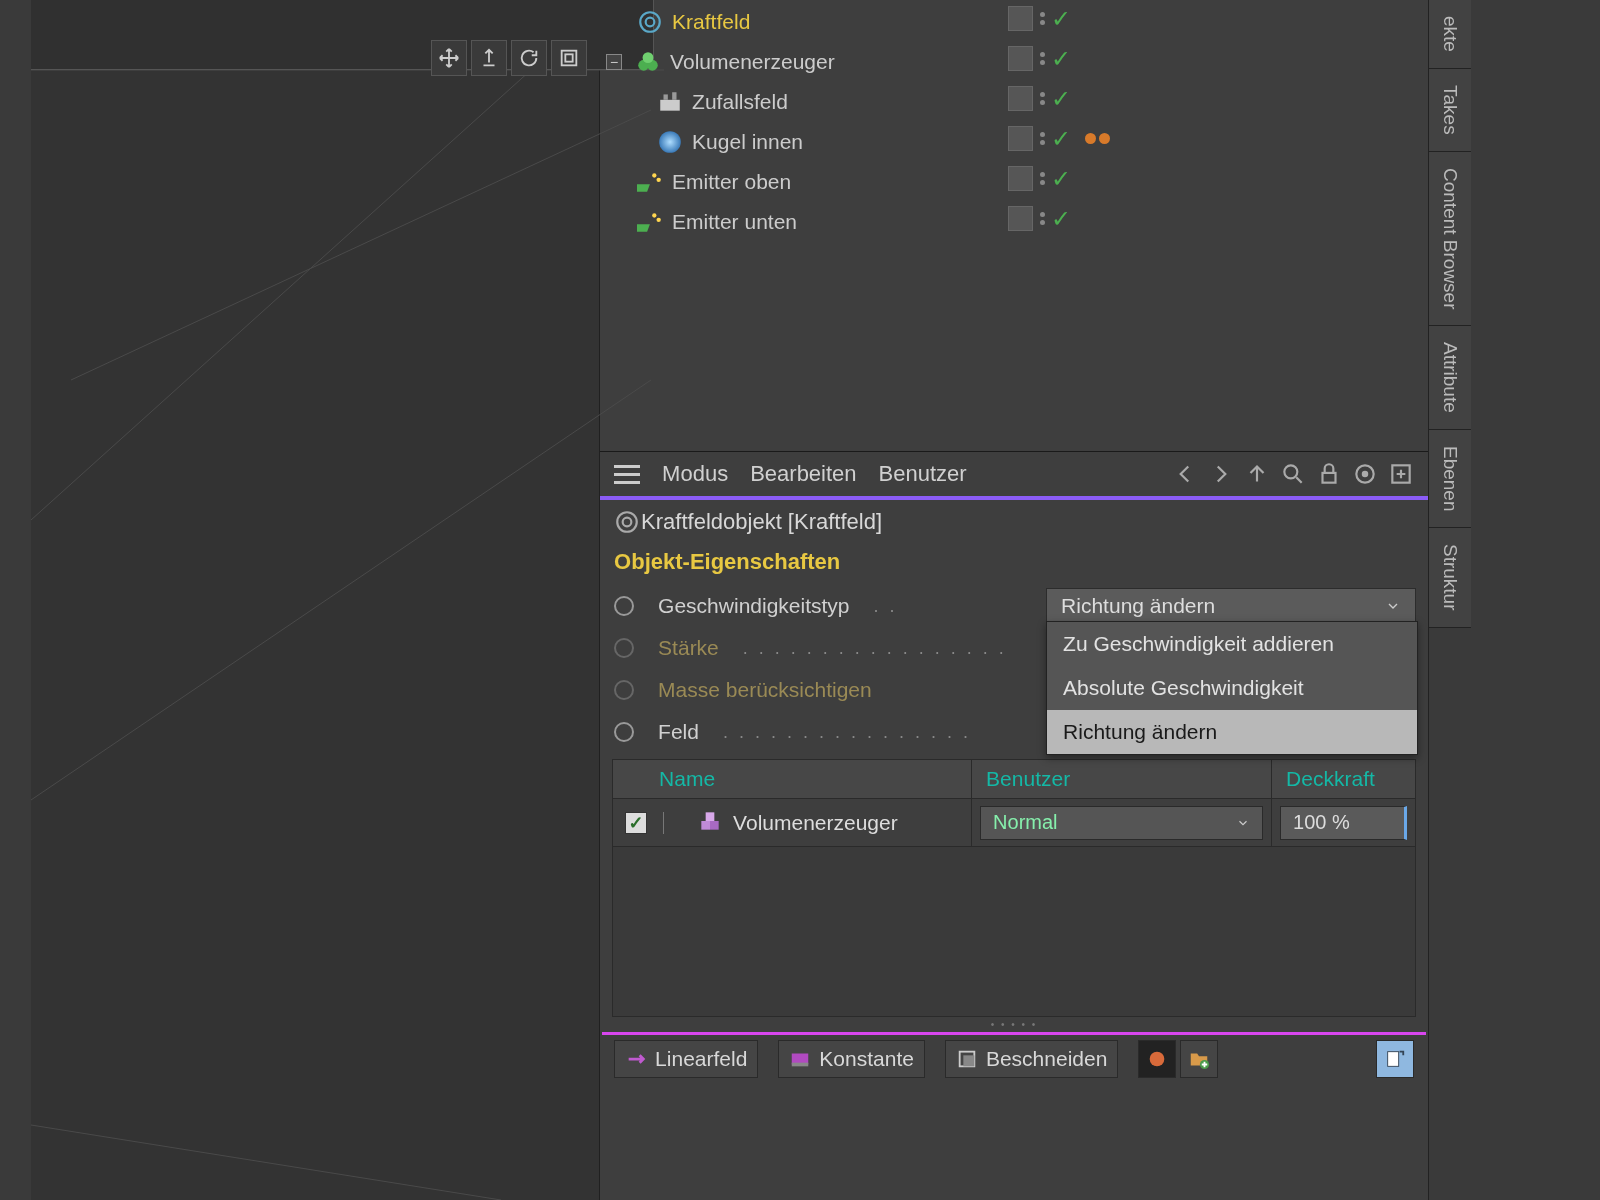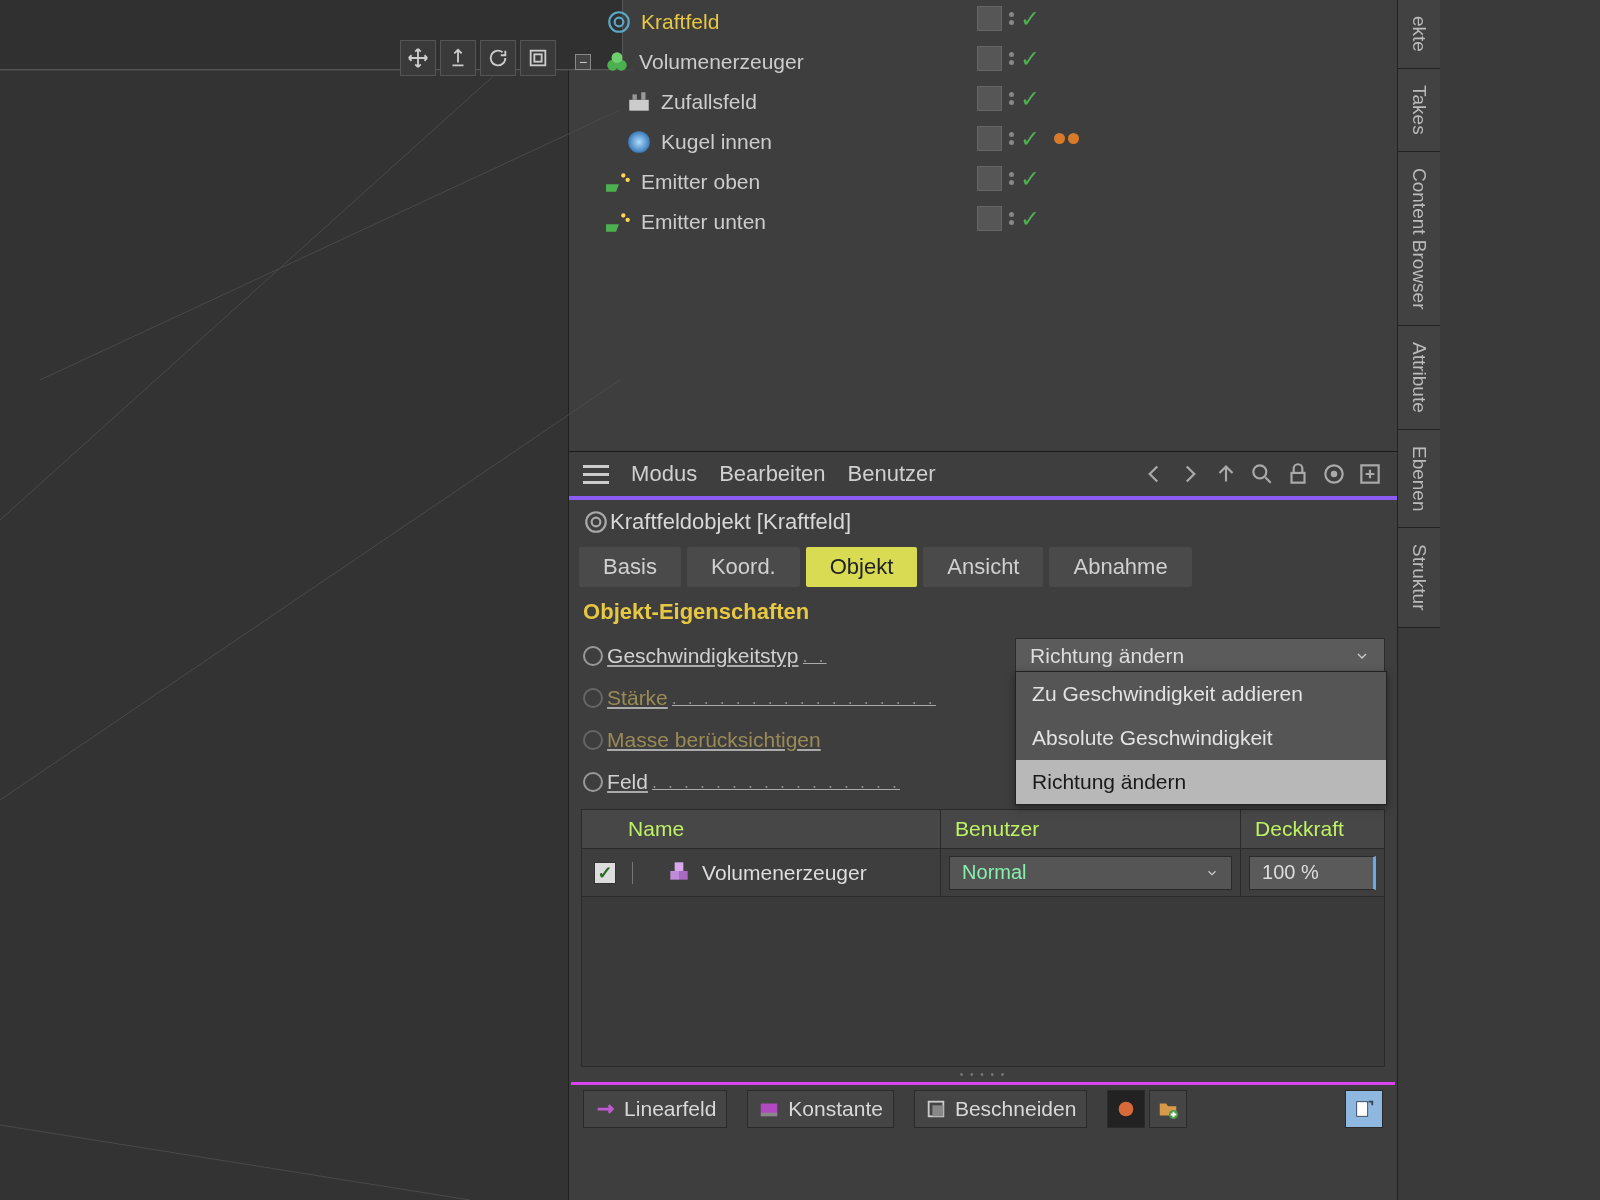--- a/index.html
+++ b/index.html
@@ -1,18 +1,18 @@
 <!DOCTYPE html>
 <html><head>
 <meta charset="utf-8">
 <style>
   * { box-sizing: border-box; margin: 0; padding: 0; font-family: -apple-system, "Helvetica Neue", Arial, sans-serif; }
   html, body { width: 1600px; height: 1200px; background: #3a3a3a; color: #aaa; overflow: hidden; }
 
-  .root { display: flex; width:1440px; height:1200px; }
+  .root { display: flex; width:1440px; height:1200px;margin-left:31px; }
 
   
   .viewport {
     width: 633px; height: 100%; position: relative;
     background: #333; border-right:1px solid #202020;
   }
   .view-sub { position:absolute; left:0; top:0; width:623px; height:70px; background:#303030; border-bottom:1px solid #555; border-right:1px solid #555;}
   .view-toolbar { position:absolute; right:12px; top:40px; display:flex; gap:4px; }
   .vt-btn { width:36px; height:36px; background:#3a3a3a; border:1px solid #555; display:flex; align-items:center; justify-content:center; color:#ccc; }
   .vt-btn svg { width:22px; height:22px; stroke:#ccc; fill:none; stroke-width:2; }
@@ -49,36 +49,36 @@
 
   .obj-header { height:43px; display:flex; align-items:center; gap:1px; padding:0 14px; font-size:22px; color:#d8d8d8;}
   .obj-header svg{width:26px;height:26px;}
 
   .tabs { display:flex; gap:6px; padding:4px 10px 6px 10px;}
   .tab { padding:7px 24px; font-size:22px; color:#d0d0d0; background:#4a4a4a; border-radius:2px;}
   .tab.active { background:#d9dc52; color:#222; font-weight:500;}
 
   .section-title { font-size:22px; color:#e8c842; font-weight:600; padding:6px 14px 10px 14px;}
 
-  .prop-row { display:flex; align-items:center; height:42px; padding:0 14px; gap:4px; font-size:21px; position:relative;text-decoration:underline;}
+  .prop-row { display:flex; align-items:center; height:42px; padding:0 14px; gap:24px; font-size:21px; position:relative;}
   .radio { width:20px;height:20px;border:2px solid #999;border-radius:50%; flex-shrink:0;}
   .radio.dim { border-color:#666;}
   .plabel { color:#d0d0d0; white-space:nowrap;}
   .plabel.dim { color:#9a8a55;}
   .dots-fill { flex:0 0 auto; overflow:hidden; color:#888; letter-spacing:3px; font-size:18px;}
 
   .dropdown { position:absolute; left:446px; right:12px; height:36px; background:#5b5b5b; border:1px solid #2c2c2c; display:flex; align-items:center; padding:0 14px; color:#ddd; font-size:21px;}
   .dropdown .chev{ margin-left:auto; }
 
   .dd-menu { position:absolute; left:446px; right:10px; top:36px; background:#555; border:1px solid #222; z-index:10; box-shadow:0 3px 8px rgba(0,0,0,0.4);}
   .dd-item { height:44px; display:flex; align-items:center; padding:0 16px; font-size:21px; color:#e2e2e2;}
   .dd-item.hover { background:#b8b8b8; color:#1a1a1a;}
 
   .field-table { margin:6px 12px 0 12px; }
-  .ft-head { display:flex; height:40px; background:#474747; border:1px solid #2a2a2a; font-size:21px; color:#bef264;}
+  .ft-head { display:flex; height:40px; background:#474747; border:1px solid #2a2a2a; font-size:21px; color:#14b8a6;}
   .ft-h1{width:359px; padding-left:46px; display:flex;align-items:center; border-right:1px solid #2a2a2a;}
   .ft-h2{width:300px; padding-left:14px; display:flex;align-items:center; border-right:1px solid #2a2a2a;}
   .ft-h3{flex:1; padding-left:14px; display:flex;align-items:center;}
   .ft-row{ display:flex; height:48px; align-items:center; background:#3e3e3e; border:1px solid #2a2a2a; border-top:none;}
   .ft-c1{width:359px; display:flex;align-items:center; gap:10px; padding-left:12px; border-right:1px solid #2a2a2a; height:100%;}
   .ft-c2{width:300px; padding:0 8px; border-right:1px solid #2a2a2a; height:100%; display:flex; align-items:center;}
   .ft-c3{flex:1; padding:0 8px; height:100%; display:flex;align-items:center;}
   .mini-dd{ width:100%; height:34px; background:#555; border:1px solid #2a2a2a; display:flex; align-items:center; padding:0 12px; color:#86efac; font-size:20px;}
   .mini-dd .chev{margin-left:auto;}
   .pct-field{ width:100%; height:34px; background:#5a5a5a; border:1px solid #2a2a2a; border-right:3px solid #6aa8e8; display:flex; align-items:center; padding:0 12px; color:#ddd; font-size:20px;}
@@ -320,27 +320,20 @@
       </div>
 
       <div class="obj-header">
         <svg viewBox="0 0 24 24">
             <circle cx="12" cy="12" r="9" fill="none" stroke="#aaa" stroke-width="2"></circle>
             <circle cx="12" cy="12" r="4" fill="none" stroke="#aaa" stroke-width="2"></circle>
           </svg>
         <span>Kraftfeldobjekt [Kraftfeld]</span>
       </div>
 
-      <div class="tabs">
-        <div class="tab">Basis</div>
-        <div class="tab">Koord.</div>
-        <div class="tab active">Objekt</div>
-        <div class="tab">Ansicht</div>
-        <div class="tab">Abnahme</div>
-      </div>
 
       <div class="section-title">Objekt-Eigenschaften</div>
 
       <div class="prop-row" style="position:relative;">
         <span class="radio"></span>
         <span class="plabel">Geschwindigkeitstyp</span>
         <span class="dots-fill">. .</span>
         <div class="dropdown">
           <span>Richtung ändern</span>
           <svg class="chev" width="16" height="16" viewBox="0 0 24 24" fill="none" stroke="#ccc" stroke-width="2">

